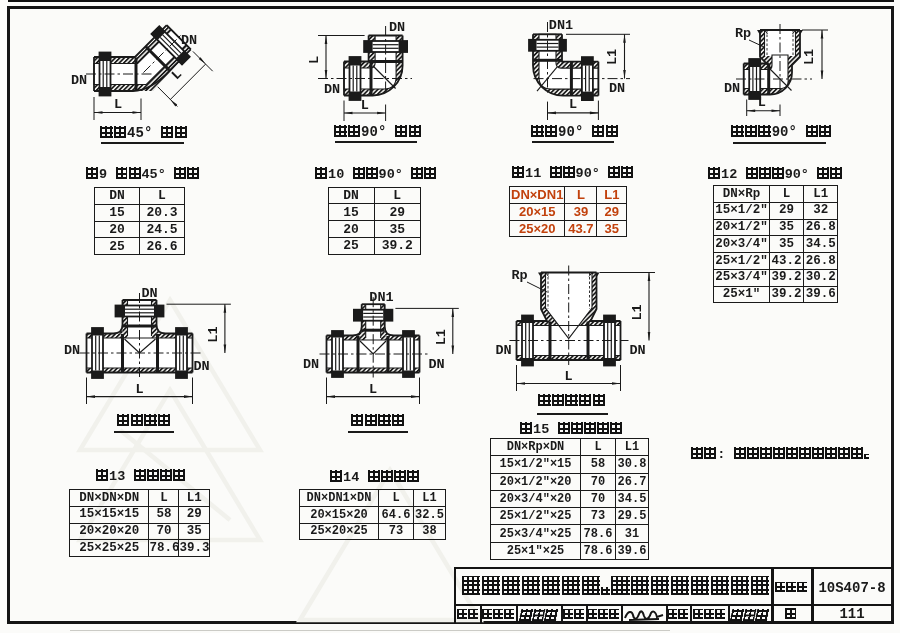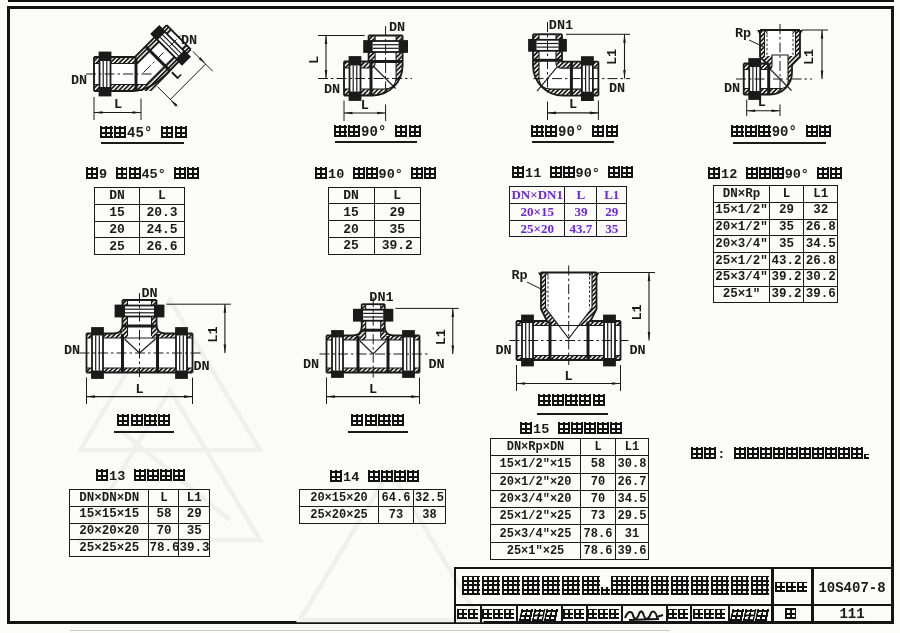--- a/index.html
+++ b/index.html
@@ -512,21 +512,21 @@
 <td style="border:1.8px solid #1a1a1a;padding:0;line-height:1;">20</td>
 <td style="border:1.8px solid #1a1a1a;padding:0;line-height:1;">35</td>
 </tr>
 <tr style="height:16.85px">
 <td style="border:1.8px solid #1a1a1a;padding:0;line-height:1;">25</td>
 <td style="border:1.8px solid #1a1a1a;padding:0;line-height:1;">39.2</td>
 </tr>
 </tbody>
   </table>
 
-<table style="position:absolute;left:509px;top:186px;width:117.2px;border-collapse:collapse;table-layout:fixed;font-family:Liberation Serif, serif;font-size:13px;font-weight:bold;color:#6d28d9;text-align:center;">
+<table style="position:absolute;left:509px;top:186px;width:117.2px;border-collapse:collapse;table-layout:fixed;font-family:Liberation Sans, sans-serif;font-size:13px;font-weight:bold;color:#c2410c;text-align:center;">
 <colgroup>
       <col style="width:55.4px">
       <col style="width:32px">
       <col style="width:29.8px">
     </colgroup>
 <tbody>
       <tr style="height:16.8px">
 <td style="border:1.8px solid #1a1a1a;padding:0;line-height:1;">DN×DN1</td>
 <td style="border:1.8px solid #1a1a1a;padding:0;line-height:1;">L</td>
 <td style="border:1.8px solid #1a1a1a;padding:0;line-height:1;">L1</td>
@@ -619,20 +619,25 @@
 </tbody>
   </table>
 
 <table style="position:absolute;left:299px;top:489px;width:146px;border-collapse:collapse;table-layout:fixed;font-family:'Liberation Mono',monospace;font-size:12px;font-weight:bold;color:#1a1a1a;text-align:center;">
 <colgroup>
       <col style="width:79px">
       <col style="width:35px">
       <col style="width:32px">
     </colgroup>
 <tbody>
+      <tr style="height:16.75px">
+<td style="border:1.8px solid #1a1a1a;padding:0;line-height:1;">DN×DN1×DN</td>
+<td style="border:1.8px solid #1a1a1a;padding:0;line-height:1;">L</td>
+<td style="border:1.8px solid #1a1a1a;padding:0;line-height:1;">L1</td>
+</tr>
 <tr style="height:16.75px">
 <td style="border:1.8px solid #1a1a1a;padding:0;line-height:1;">20×15×20</td>
 <td style="border:1.8px solid #1a1a1a;padding:0;line-height:1;">64.6</td>
 <td style="border:1.8px solid #1a1a1a;padding:0;line-height:1;">32.5</td>
 </tr>
 <tr style="height:16.75px">
 <td style="border:1.8px solid #1a1a1a;padding:0;line-height:1;">25×20×25</td>
 <td style="border:1.8px solid #1a1a1a;padding:0;line-height:1;">73</td>
 <td style="border:1.8px solid #1a1a1a;padding:0;line-height:1;">38</td>
 </tr>

